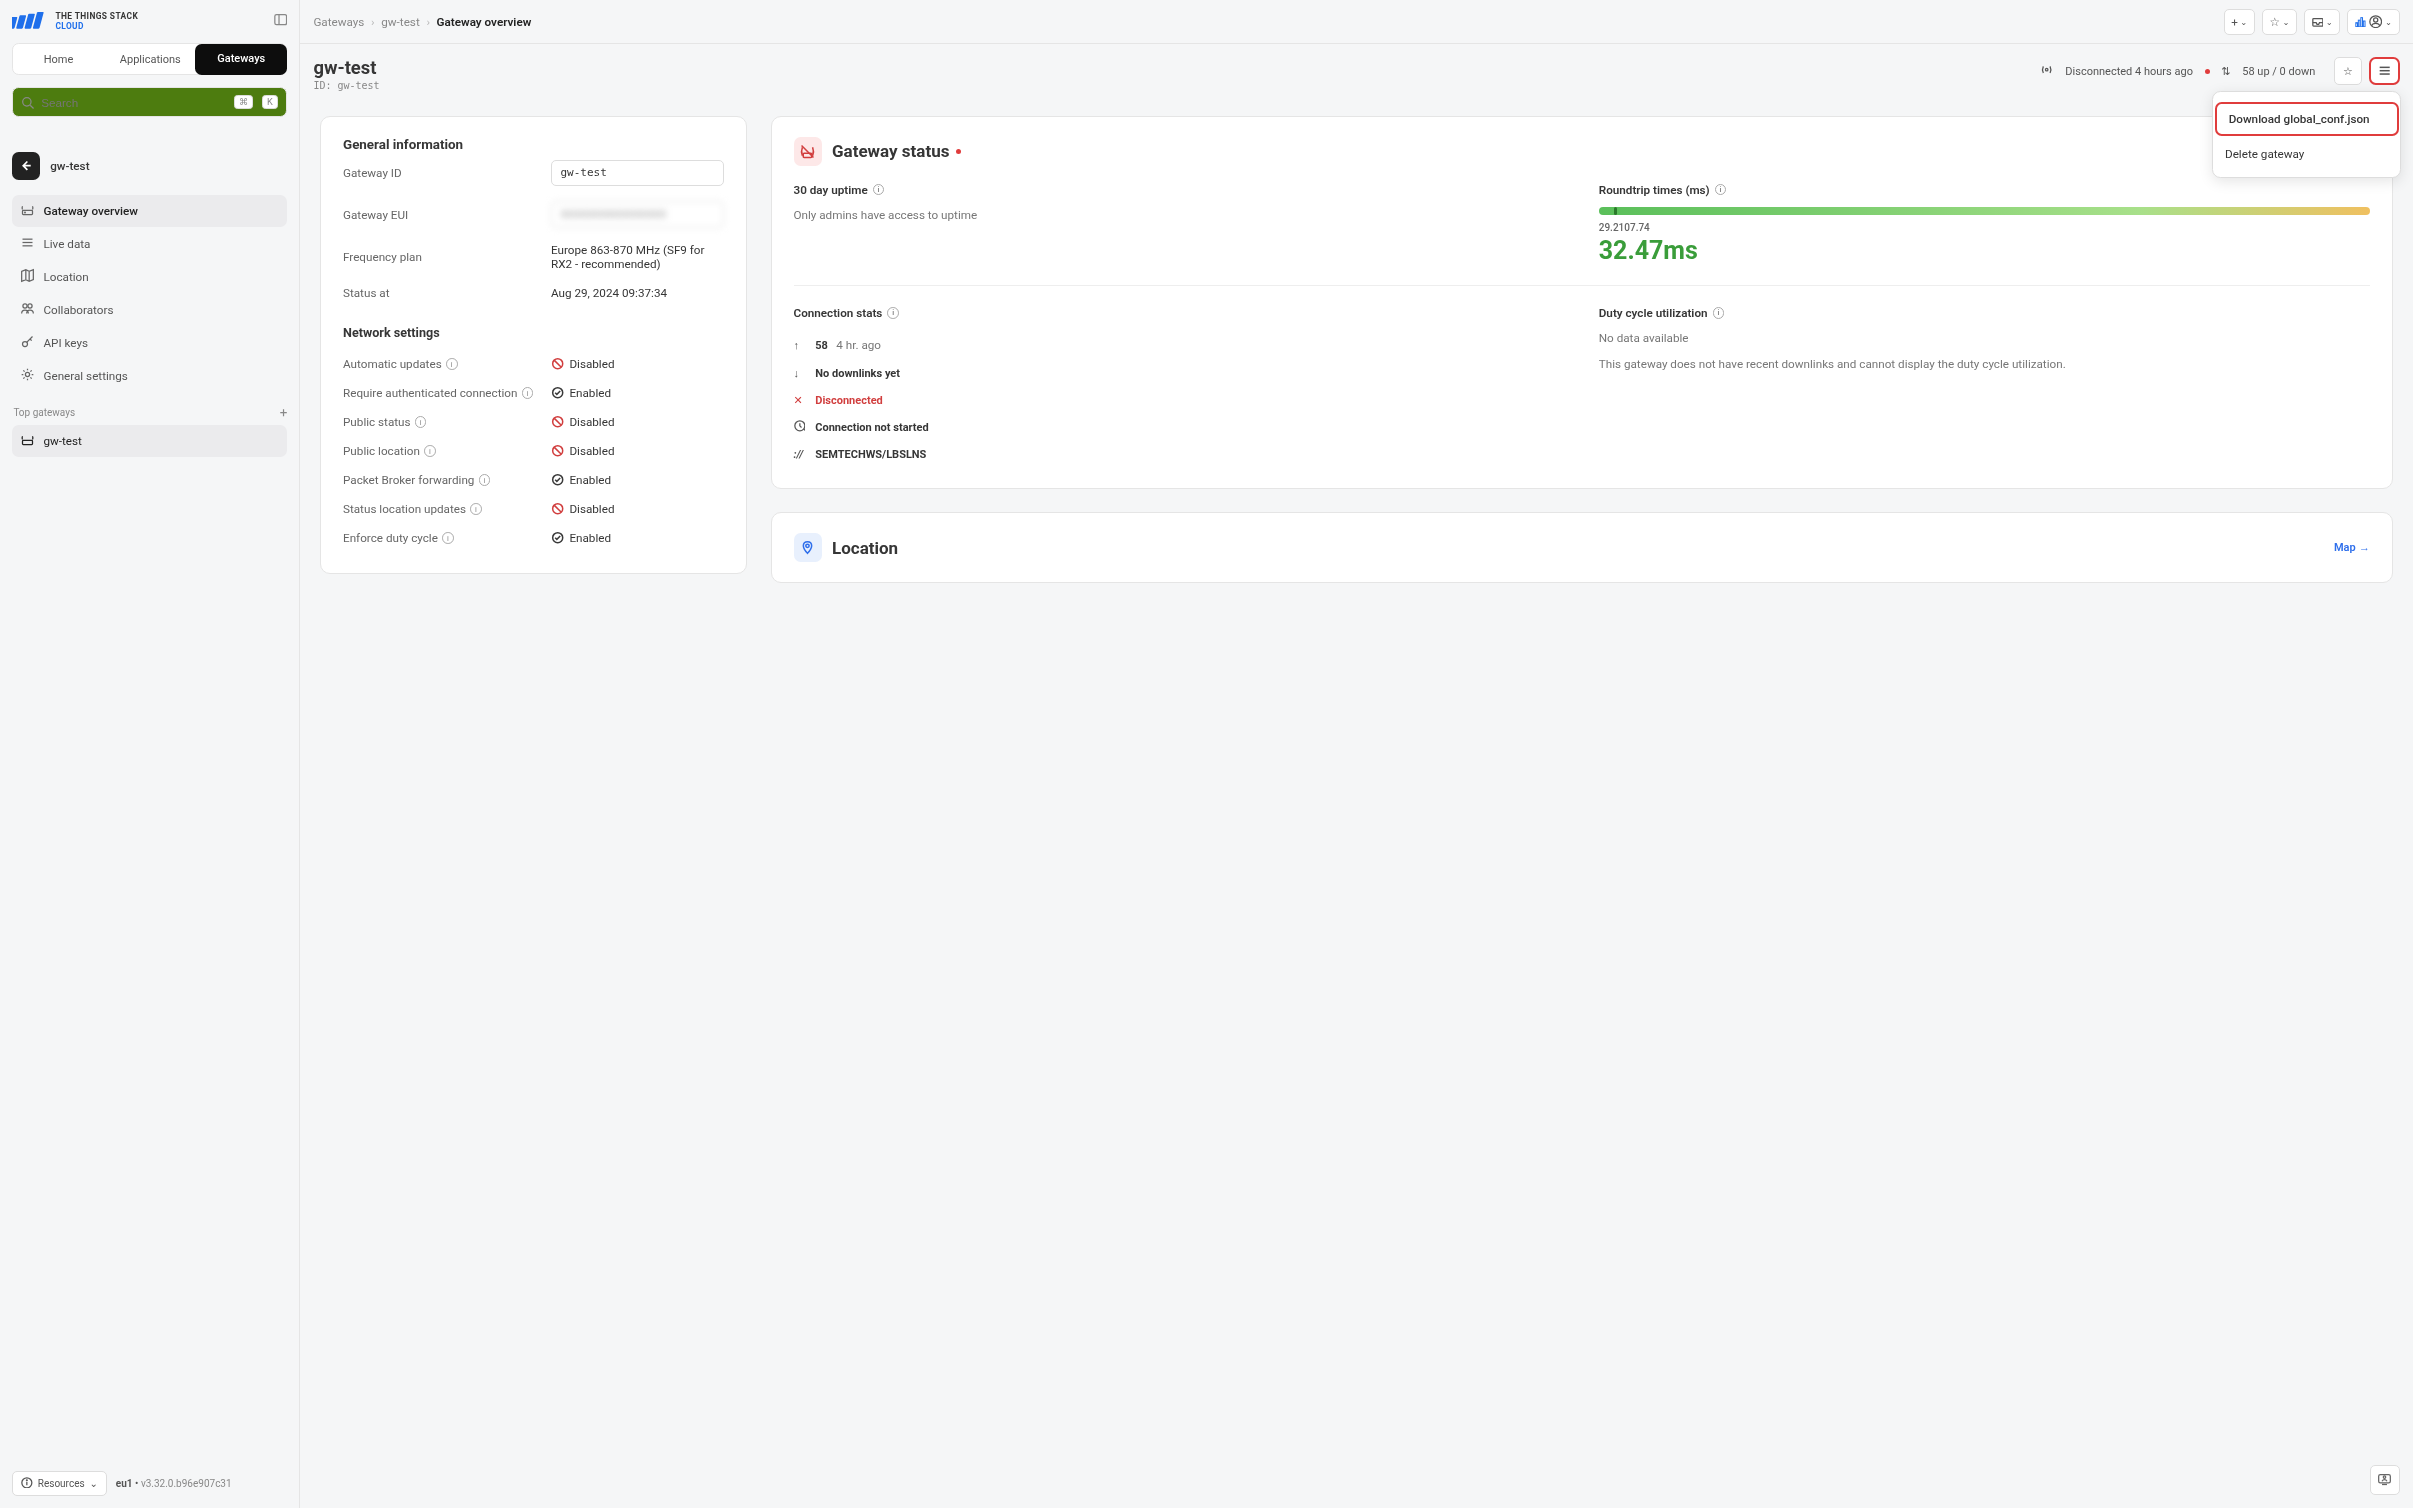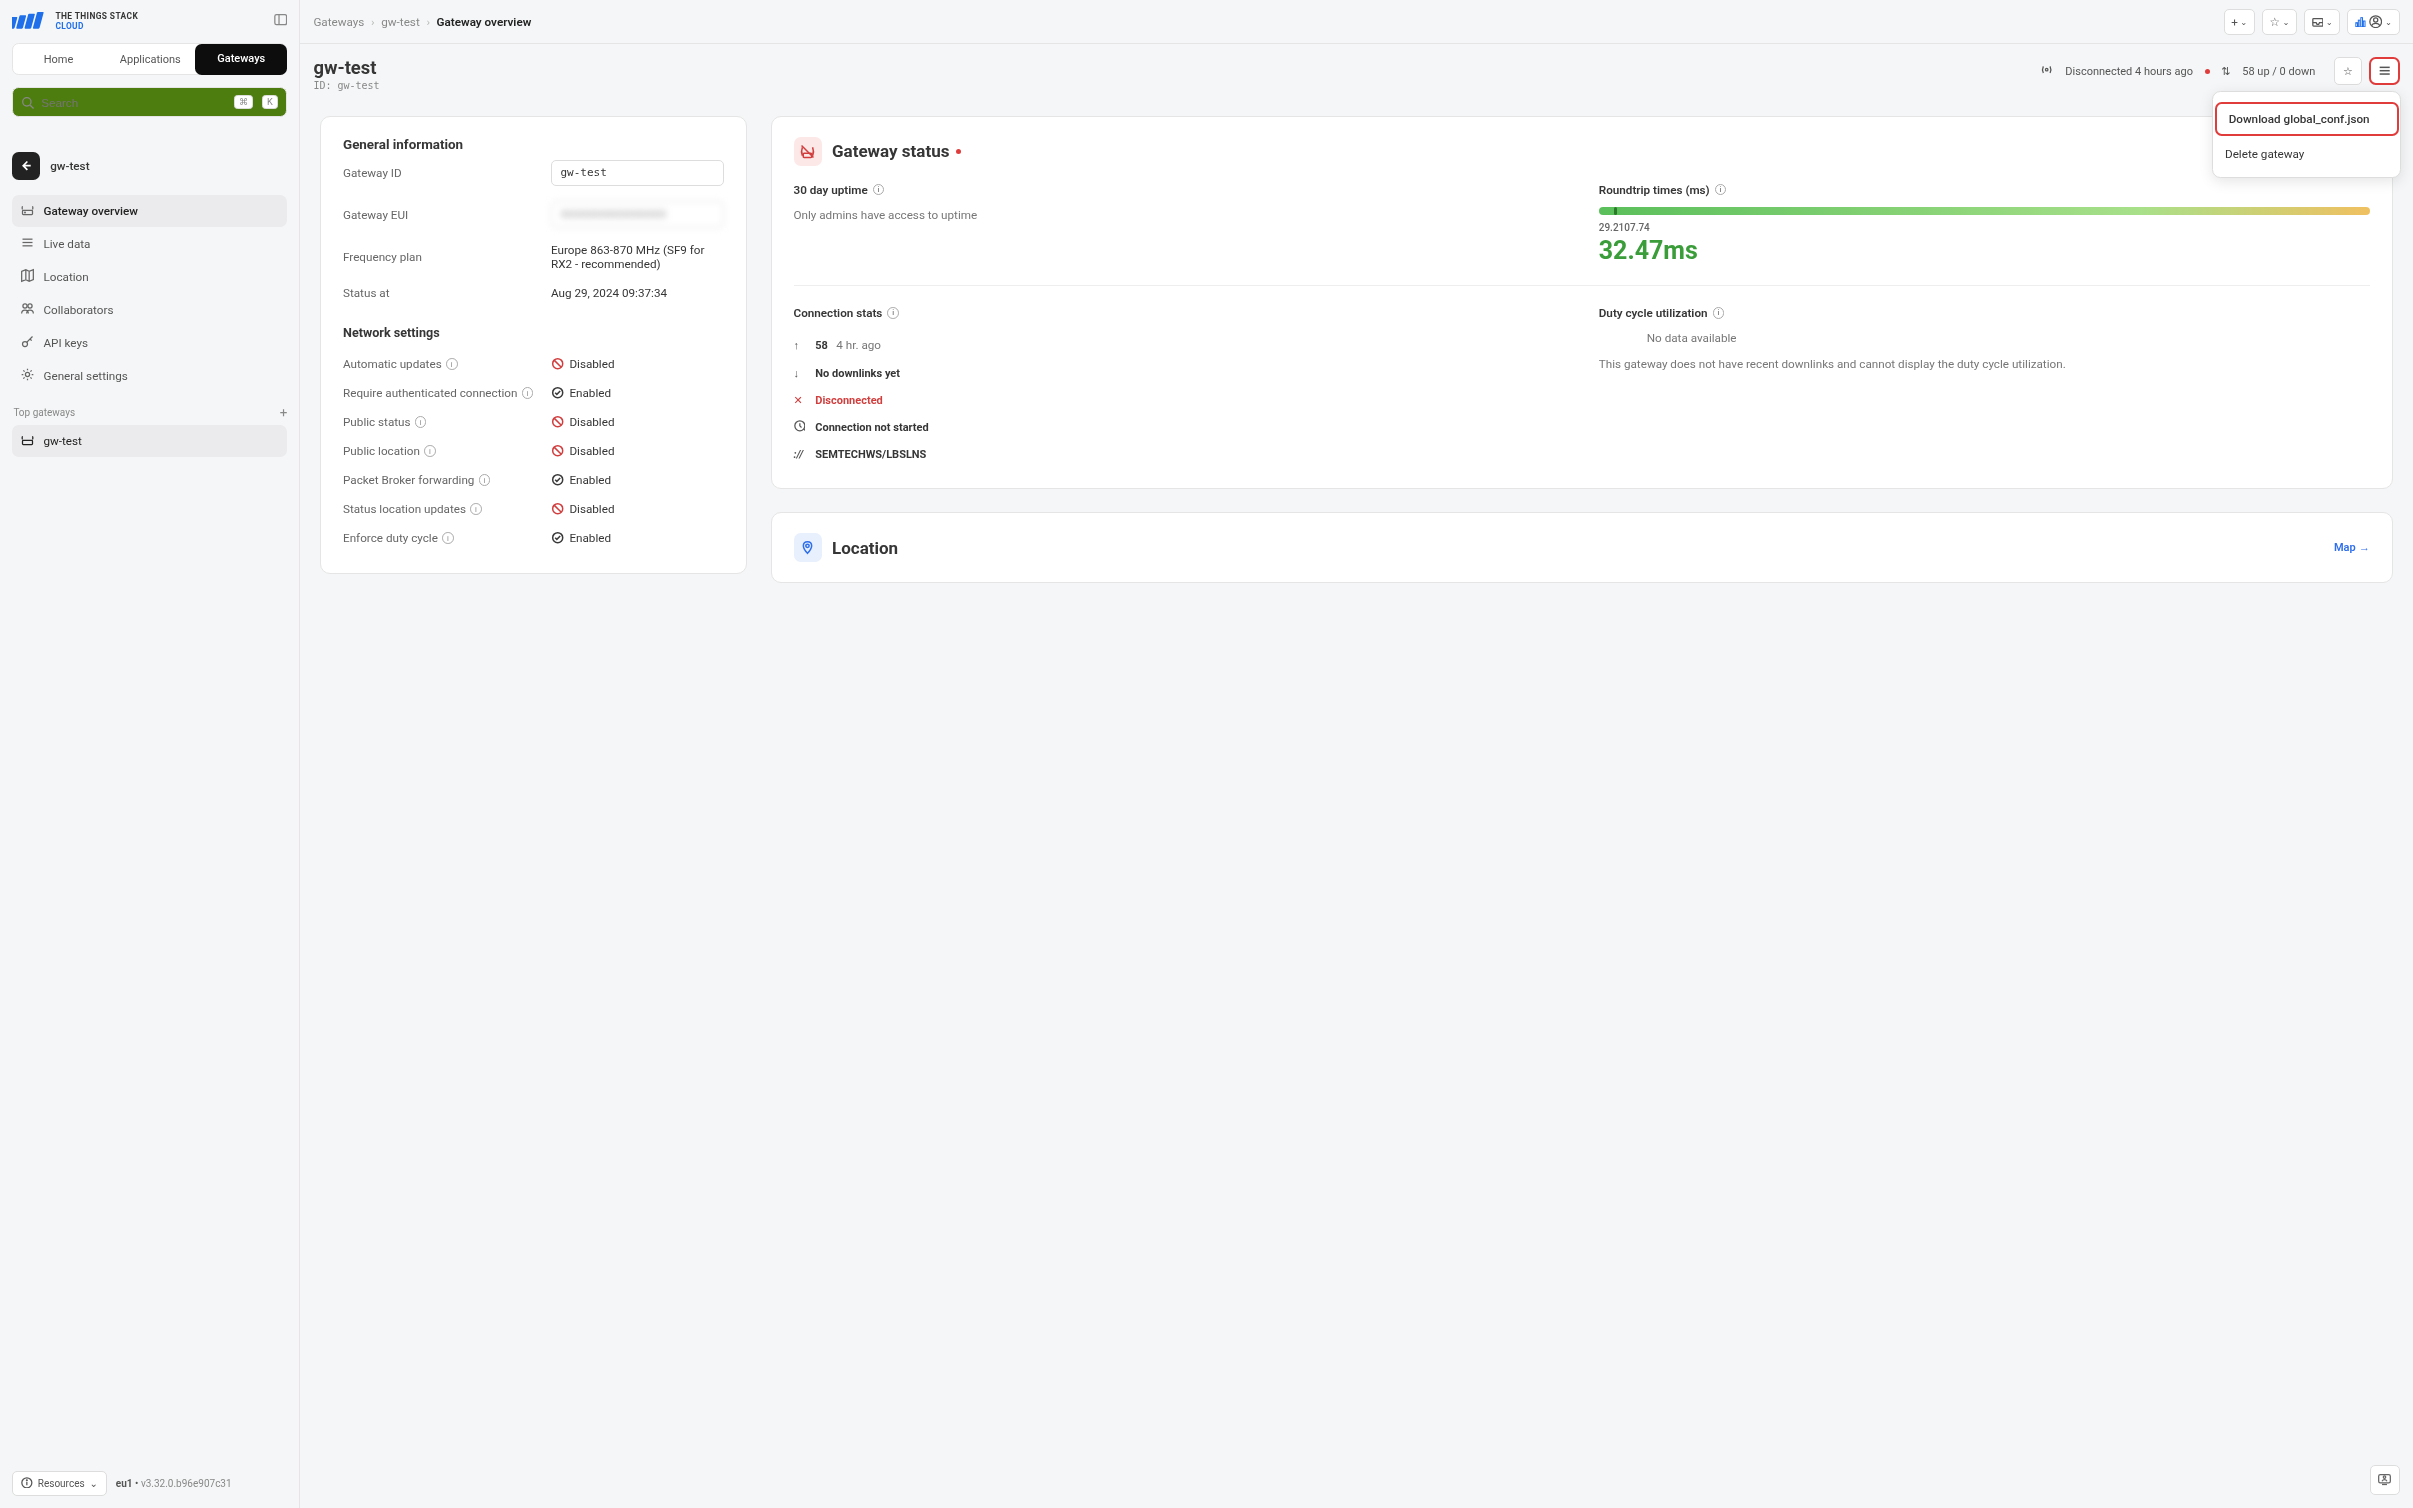--- a/index.html
+++ b/index.html
@@ -483,21 +483,21 @@
               <div class="conn-item">
                   <span class="ci-icon" style="font-style:italic;font-weight:bold;">://</span>
                   <span class="bold">SEMTECHWS/LBSLNS</span>
                 </div>
             </div>
             <div class="conn-col">
               <div class="stats-label">
                   <span>Duty cycle utilization</span>
                   <span class="info-icon">i</span>
                 </div>
-              <div class="muted" style="margin-bottom:8.4px;margin-left:48px;">No data available</div>
+              <div class="muted" style="margin-bottom:8.4px;">No data available</div>
               <div class="muted">This gateway does not have recent downlinks and cannot display the duty cycle utilization.</div>
             </div>
           </div>
         </div>
 
         <div class="card">
           <div class="loc-header">
             <div class="loc-icon">
                 <svg width="15" height="15" viewBox="0 0 18 18" fill="none" stroke="currentColor" stroke-width="1.8">
                   <path d="M9 2 Q14 2 14 7 Q14 11 9 16 Q4 11 4 7 Q4 2 9 2 Z"></path>

